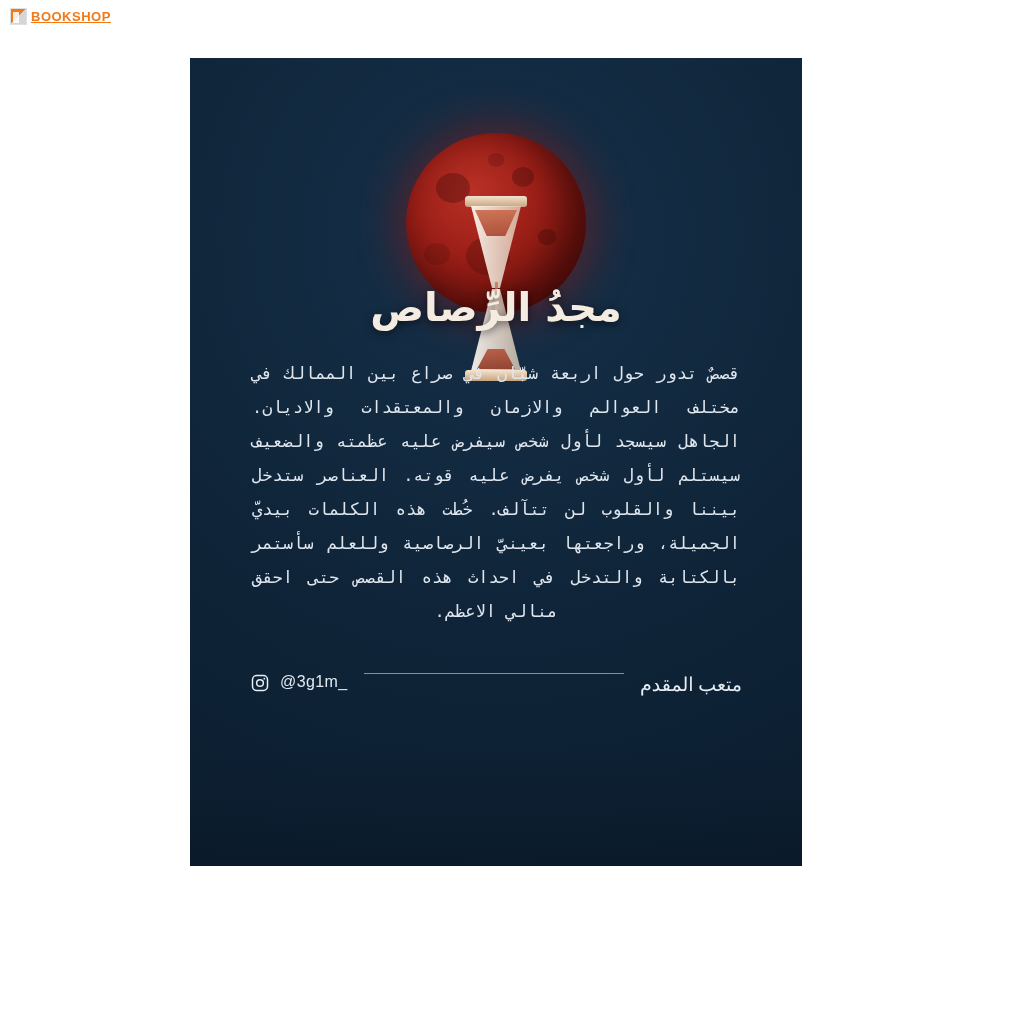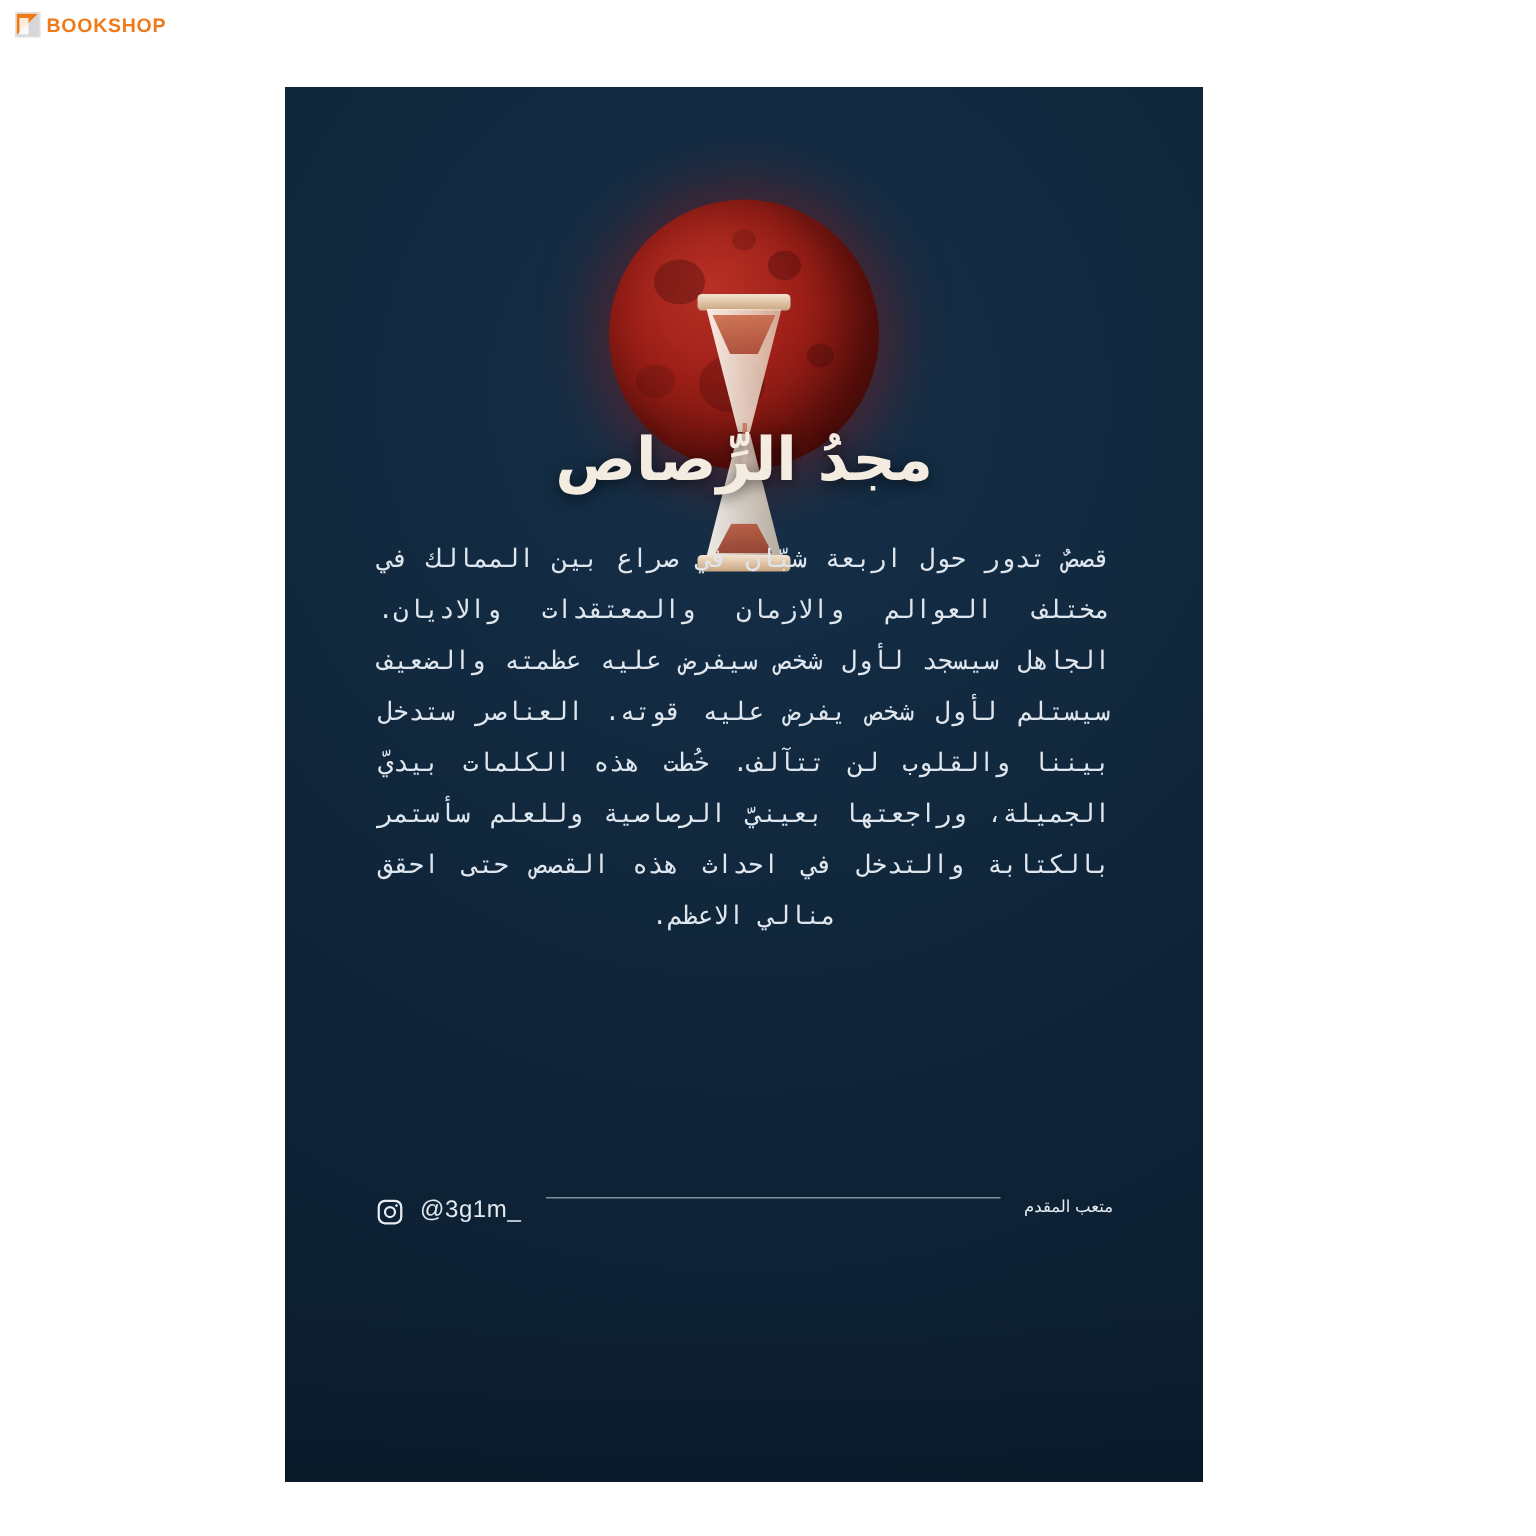--- a/index.html
+++ b/index.html
@@ -42,29 +42,30 @@
     background: #ffffff;
     opacity: .85;
   }
   .watermark-text {
     font-family: "Liberation Sans", sans-serif;
     font-size: 13px;
     font-weight: 700;
     letter-spacing: .5px;
     color: #f07a1a;
     text-transform: uppercase;
+    text-decoration: underline;
   }
 
   
   .cover {
     position: absolute;
     left: 190px;
     top: 58px;
     width: 612px;
-    height: 930px;
+    height: 808px;
     background: #0f2438;
     background-image:
       radial-gradient(circle at 50% 22%, #16314a 0%, #0f2438 55%, #0c1e30 100%);
     overflow: hidden;
   }
 
   
   .cover::after {
     content: "";
     position: absolute;
@@ -216,22 +217,22 @@
   .footer-row + .footer-row { margin-top: 10px; }
   .handle { letter-spacing: .4px; }
   .rule {
     flex: 1 1 auto;
     height: 1px;
     background: rgba(226,233,240,.55);
     margin: 0 6px;
   }
   .credit-ar {
     direction: rtl;
-    font-family: Liberation Sans, sans-serif;
-    font-size: 11px;
+    font-family: Liberation Serif, serif;
+    font-size: 19px;
     color: #e7edf3;
     white-space: nowrap;
   }
   .ic {
     width: 20px;
     height: 20px;
     flex: 0 0 20px;
     display: block;
   }
   .ic svg { display: block; }

